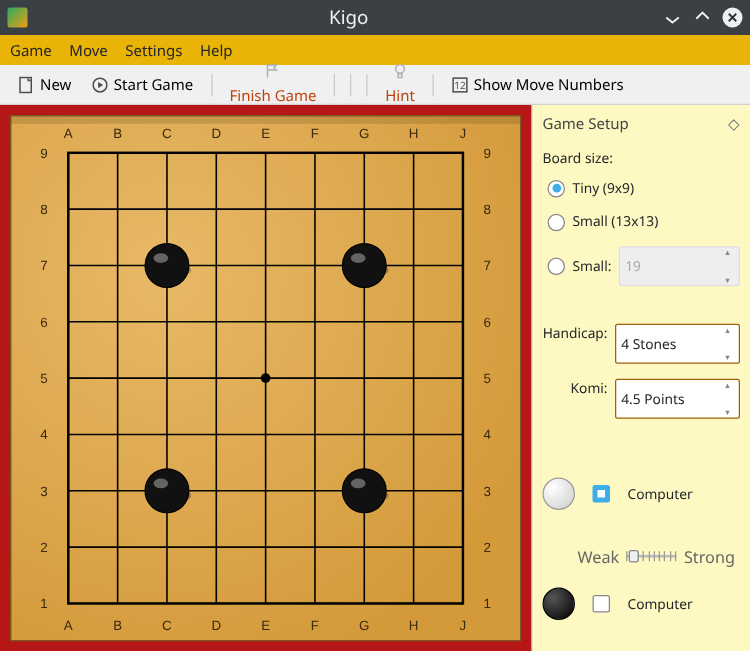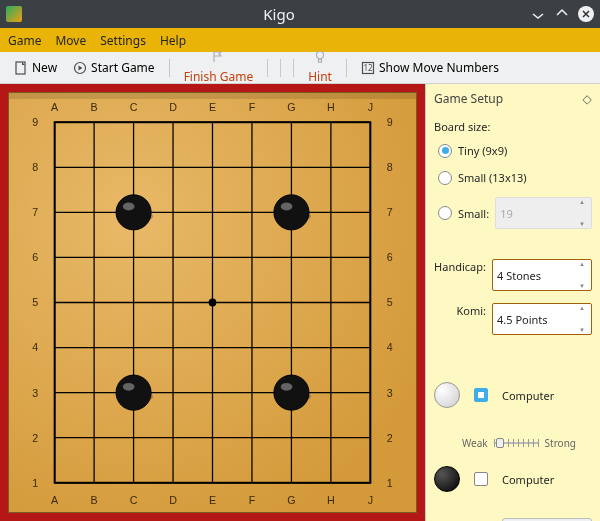--- a/index.html
+++ b/index.html
@@ -54,21 +54,21 @@
 .side .divider { height:1px; background:#d8d8d8; margin:6px -8px; }
 
 .side .player-row { display:flex; align-items:center; gap:14px; margin:20px 0; }
 .side .stone-icon { width:26px; height:26px; border-radius:50%; }
 .side .stone-white { background: radial-gradient(circle at 30% 30%, #fff, #ccc); border:1px solid #999; }
 .side .stone-black { background: radial-gradient(circle at 30% 30%, #555, #000); border:1px solid #000; }
 .side .checkbox { width:14px; height:14px; border:1px solid #888; border-radius:2px; background:#fff; display:flex; align-items:center; justify-content:center; cursor:pointer; }
 .side .checkbox.checked { border-color:#3daee9; background:#3daee9; }
 .side .checkbox.checked::after { content:""; width:6px; height:6px; background:#fff; }
 
-.side .slider-row { display:flex; align-items:center; gap:6px; font-size:10px; color:#666; margin:2px 16px 2px 28px; }
+.side .slider-row { display:flex; align-items:center; gap:6px; font-size:13px; color:#666; margin:2px 4px 2px 28px; }
 .side .slider { flex:1; height:12px; position:relative; cursor:pointer; }
 .side .slider::before { content:""; position:absolute; left:0; right:0; top:5px; height:2px; background:#bbb; }
 .side .slider .ticks { position:absolute; left:0; right:0; top:2px; bottom:0; display:flex; justify-content:space-between; }
 .side .slider .ticks span { width:1px; height:8px; background:#999; }
 .side .slider .handle { position:absolute; top:1px; width:8px; height:10px; background:#eff0f1; border:1px solid #888; border-radius:2px; left:2px; }
 
 .side .name-row { display:flex; align-items:center; gap:6px; margin:2px 0 2px 28px; }
 .side .name-row input { flex:1; height:20px; border:1px solid #bbb; border-radius:2px; padding:0 4px; font-size:11px; }
 
 .side .start-btn { margin-top:auto; align-self:flex-end; padding:4px 10px; background:#eff0f1; border:1px solid #bbb; border-radius:3px; font-size:11px; cursor:pointer; display:flex; align-items:center; gap:4px; }

